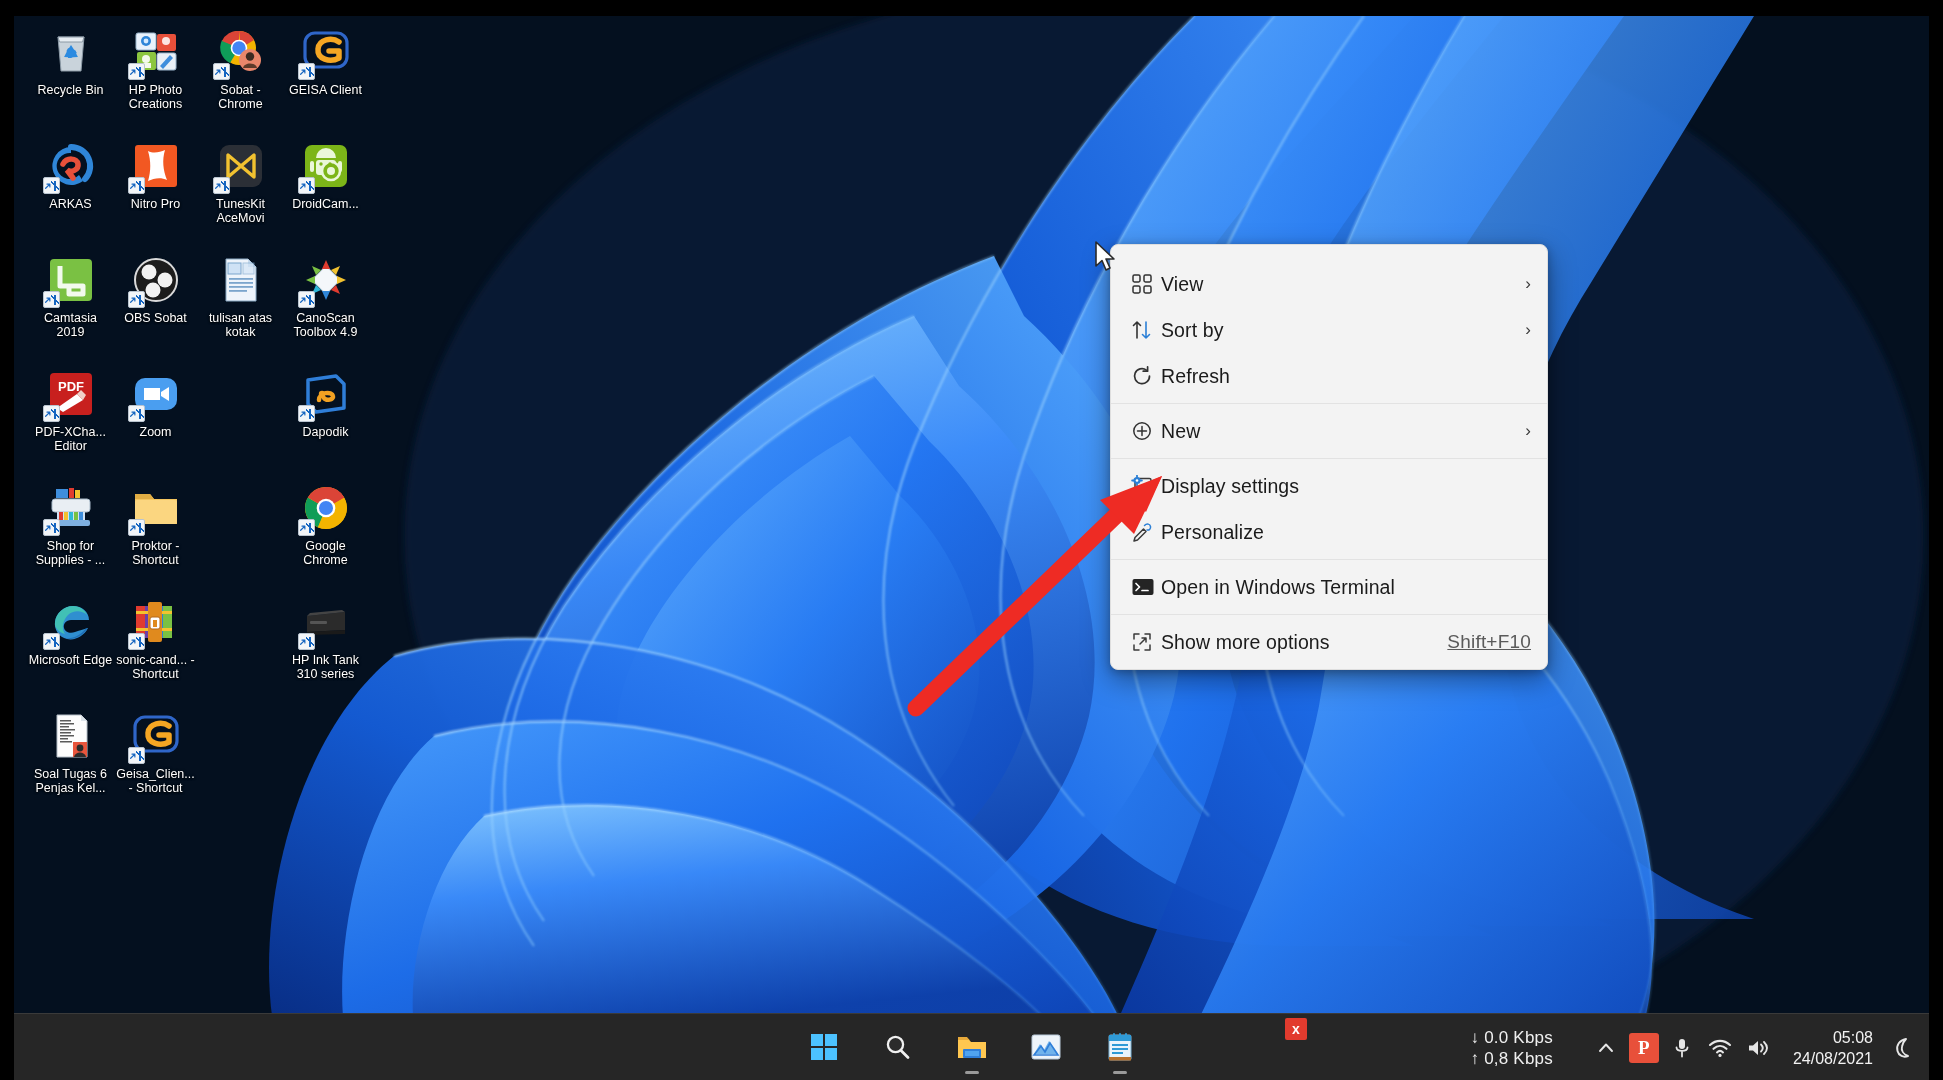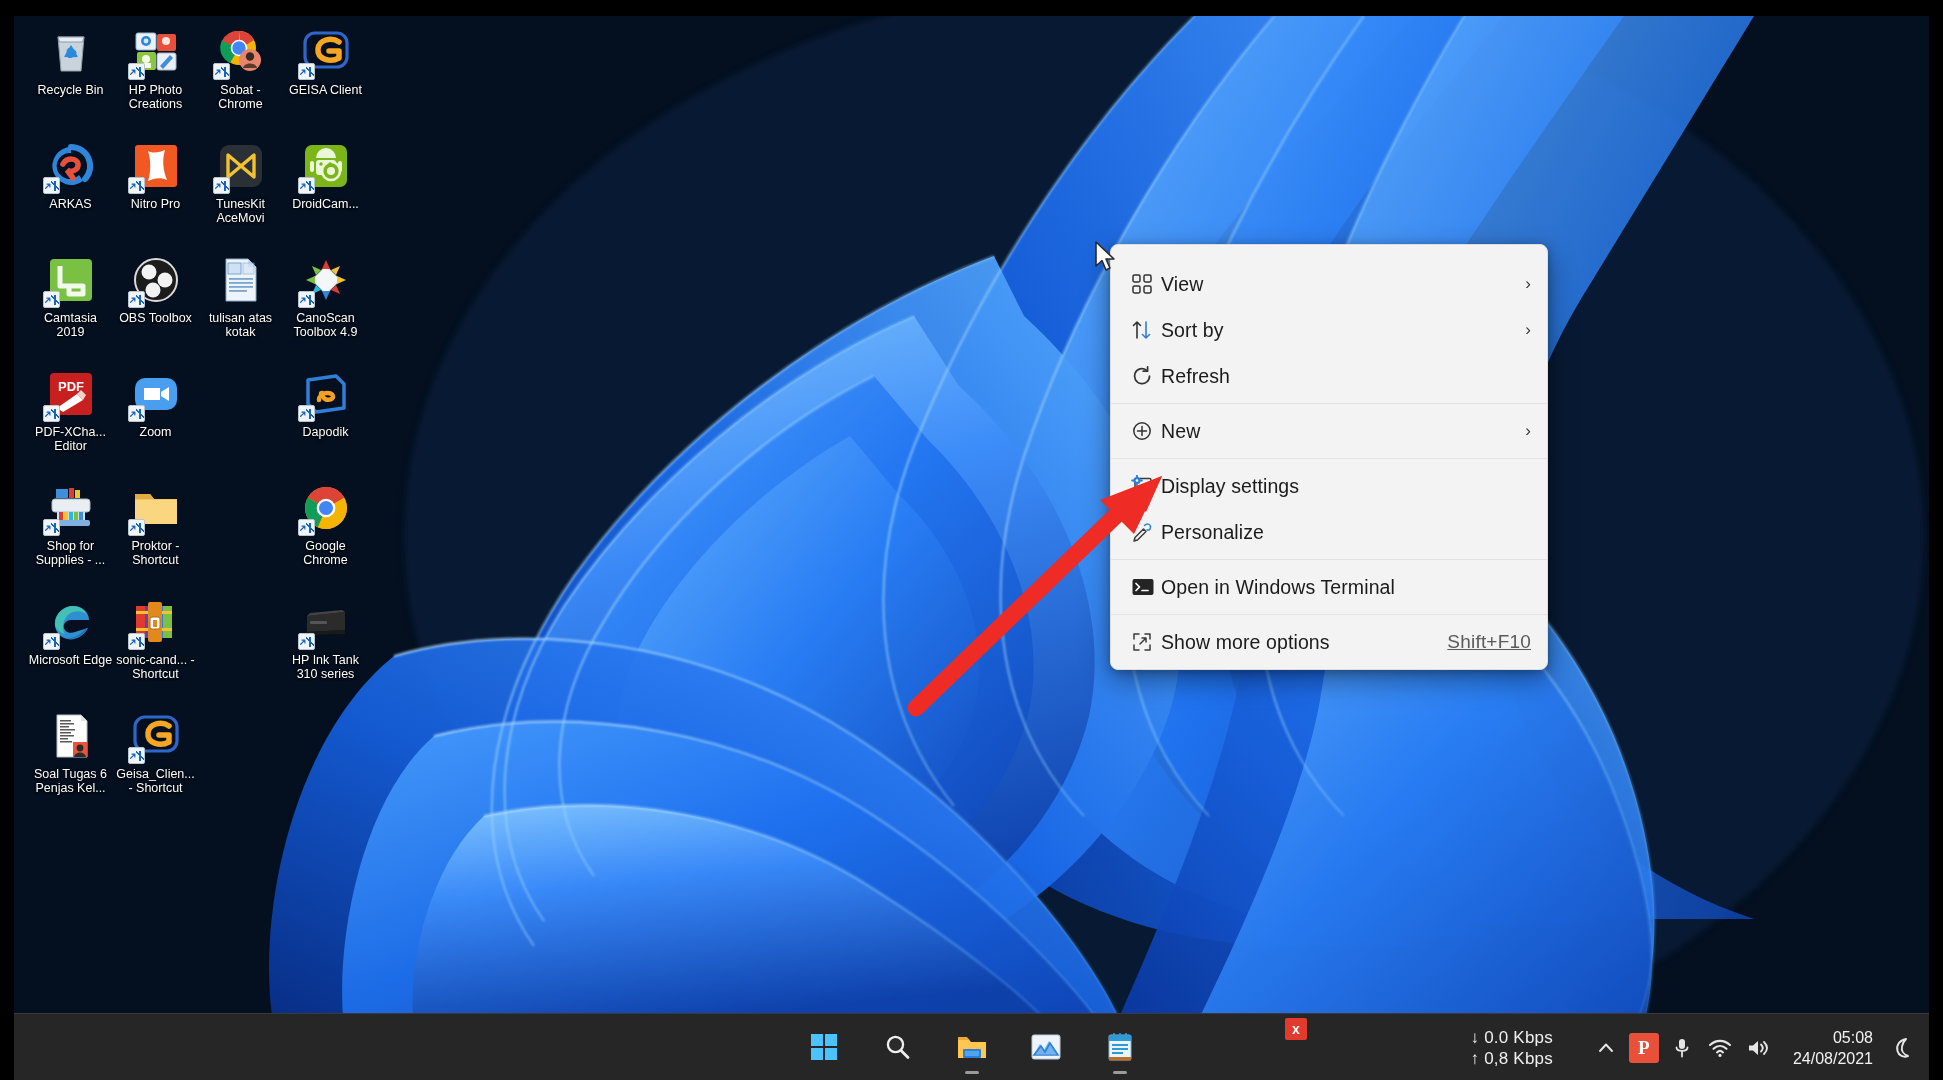--- a/index.html
+++ b/index.html
@@ -400,21 +400,21 @@
       <circle cx="17" cy="16" r="7.5" fill="#f2f2f2"></circle>
       <circle cx="33" cy="24" r="7.5" fill="#f2f2f2"></circle>
       <circle cx="21" cy="34" r="7.5" fill="#f2f2f2"></circle>
     </svg>
             <span class="sc-arrow">
   <svg viewBox="0 0 12 12">
                 <path d="M2.5 9.5 L9 3 M9 3 L4.5 3 M9 3 L9 7.5" fill="none" stroke="#1565c0" stroke-width="1.8" stroke-linecap="round" stroke-linejoin="round"></path>
               </svg>
             </span>
           </span>
-          <span class="lbl">OBS Toolbox</span>
+          <span class="lbl">OBS Sobat</span>
         </div>
         <div class="desk-icon">
           <span class="glyph">
             <svg width="48" height="48" viewBox="0 0 48 48">
       <path d="M9 3 L31 3 L39 11 L39 45 L9 45 Z" fill="#eef4fb" stroke="#8aa9c4"></path>
       <path d="M31 3 L39 11 L31 11 Z" fill="#c9dcee"></path>
       <rect x="11" y="7" width="13" height="11" fill="#cfe2f5" stroke="#7ba5cc"></rect>
       <rect x="26" y="7" width="11" height="11" fill="#cfe2f5" stroke="#7ba5cc" opacity=".6"></rect>
       <g fill="#7ba5cc">
                 <rect x="12" y="22" width="24" height="1.8"></rect>

